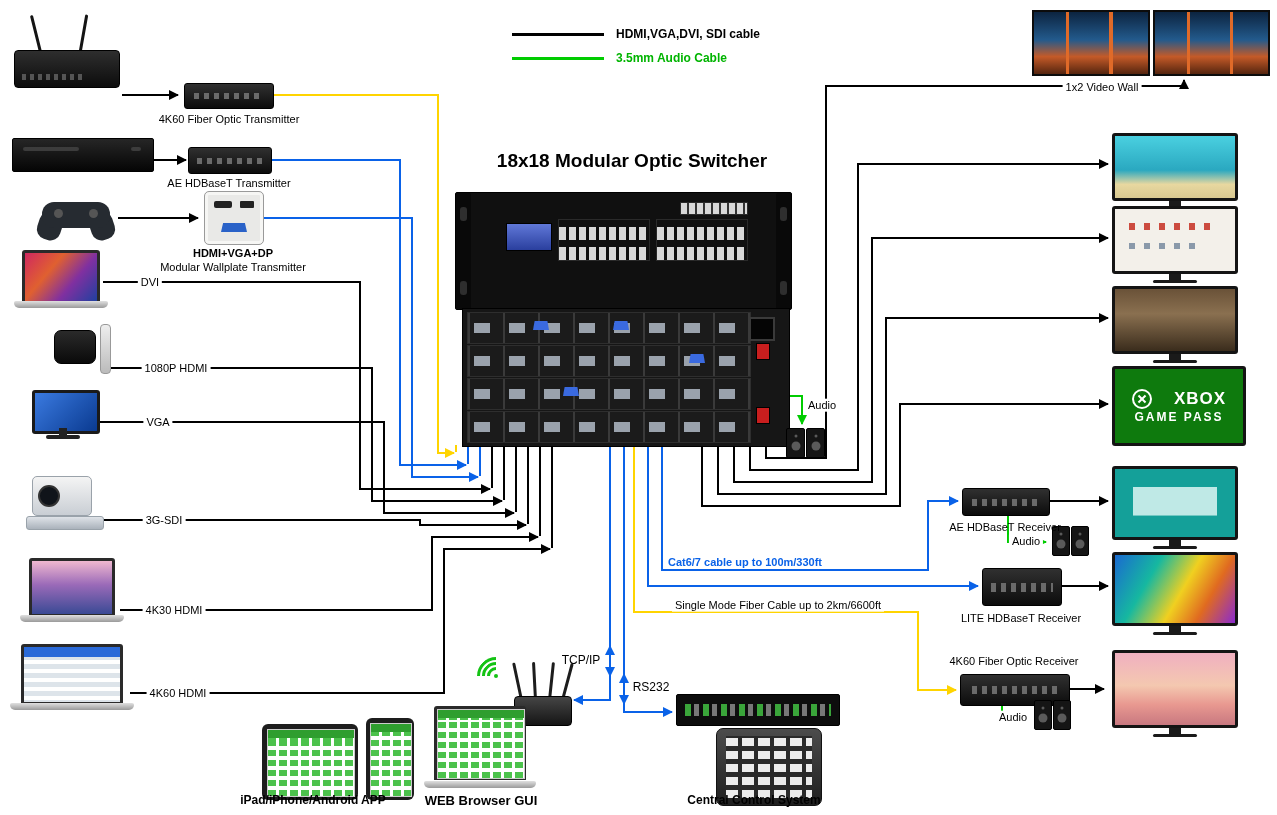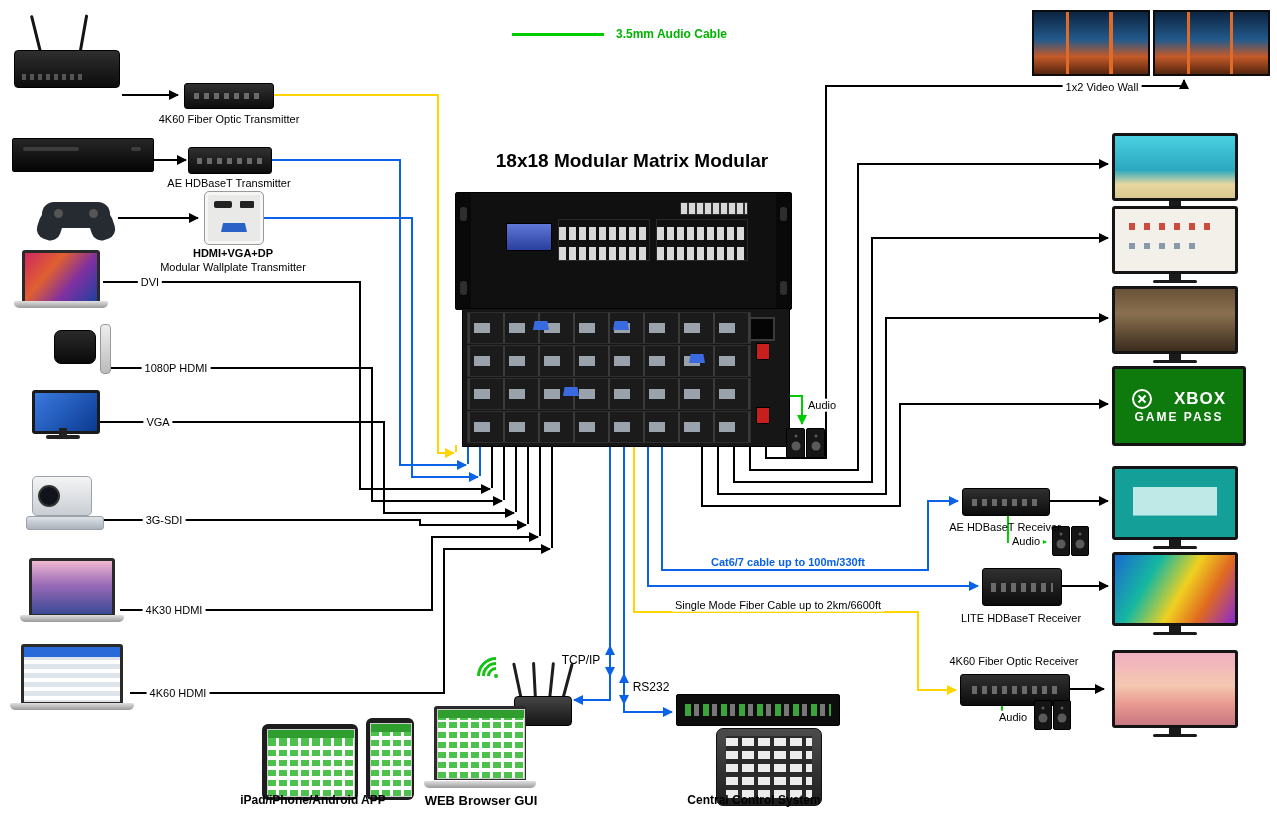--- a/index.html
+++ b/index.html
@@ -152,26 +152,30 @@
 
   <g stroke="#00cc00" stroke-width="2" fill="none">
     <path d="M788,396 H802 V424" marker-end="url(#mg)"></path>
     <path d="M1008,514 V542 H1046" marker-end="url(#mg)"></path>
     <path d="M1002,704 V718 H1028" marker-end="url(#mg)"></path>
   </g>
 </svg>
 
 <div class="dev" style="left:512px;top:22px">
   <div class="lgrow">
+      <i class="lgline" style="background:#000"></i>
+      <span>HDMI,VGA,DVI, SDI cable</span>
+    </div>
+  <div class="lgrow">
       <i class="lgline" style="background:#00cc00"></i>
       <span class="green">3.5mm Audio Cable</span>
     </div>
 </div>
 
-<div class="cap b" style="left:632px;top:161px;font-size:19px">18x18 Modular Matrix Modular</div>
+<div class="cap b" style="left:632px;top:161px;font-size:19px">18x18 Modular Optic Switcher</div>
 
 <div class="dev" style="left:455px;top:192px;width:335px;height:116px;background:#101010;border:1px solid #000;border-radius:2px">
   <i class="ear" style="left:0"></i>
   <i class="ear" style="right:0"></i>
   <div style="position:absolute;left:50px;top:30px;width:44px;height:26px;background:linear-gradient(#6078d8,#2a3f9e);border:1px solid #000"></div>
   <div class="btnstrip" style="left:224px;top:9px;width:66px;height:11px"></div>
   <div class="btnbank" style="left:102px;top:26px;width:90px;height:40px"></div>
   <div class="btnbank" style="left:200px;top:26px;width:90px;height:40px"></div>
 </div>
 
@@ -355,21 +359,21 @@
 <div class="cap onwire" style="left:158px;top:422px">VGA</div>
 <div class="cap onwire" style="left:164px;top:520px">3G-SDI</div>
 <div class="cap onwire" style="left:174px;top:610px">4K30 HDMI</div>
 <div class="cap onwire" style="left:178px;top:693px">4K60 HDMI</div>
 
 <div class="cap onwire" style="left:1102px;top:87px">1x2 Video Wall</div>
 <div class="cap" style="left:1005px;top:527px">AE HDBaseT Receiver</div>
 <div class="cap" style="left:1021px;top:618px">LITE HDBaseT Receiver</div>
 <div class="cap" style="left:1014px;top:661px">4K60 Fiber Optic Receiver</div>
 
-<div class="cap onwire blue b" style="left:788px;top:562px">Cat6/7 cable up to 100m/330ft</div>
+<div class="cap onwire blue b" style="left:745px;top:562px">Cat6/7 cable up to 100m/330ft</div>
 <div class="cap onwire" style="left:778px;top:605px">Single Mode Fiber Cable up to 2km/6600ft</div>
 
 <div class="cap onwire" style="left:822px;top:405px">Audio</div>
 <div class="cap onwire" style="left:1026px;top:541px">Audio</div>
 <div class="cap onwire" style="left:1013px;top:717px">Audio</div>
 
 <div class="cap" style="left:581px;top:661px;font-size:12px">TCP/IP</div>
 <div class="cap" style="left:651px;top:688px;font-size:12px">RS232</div>
 
 <div class="cap b" style="left:313px;top:801px;font-size:12px">iPad/iPhone/Android APP</div>

